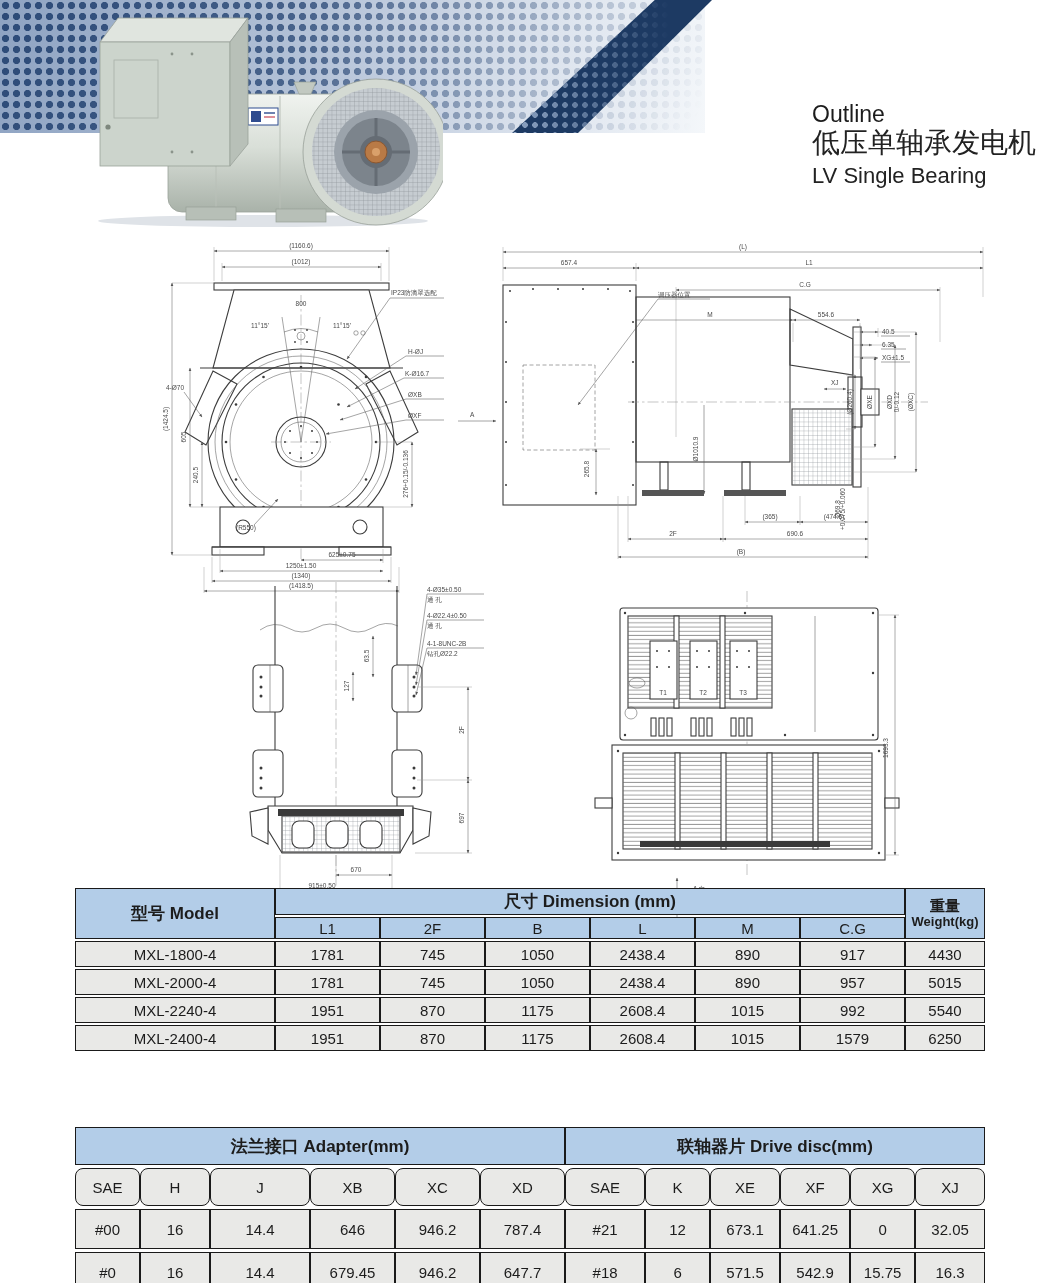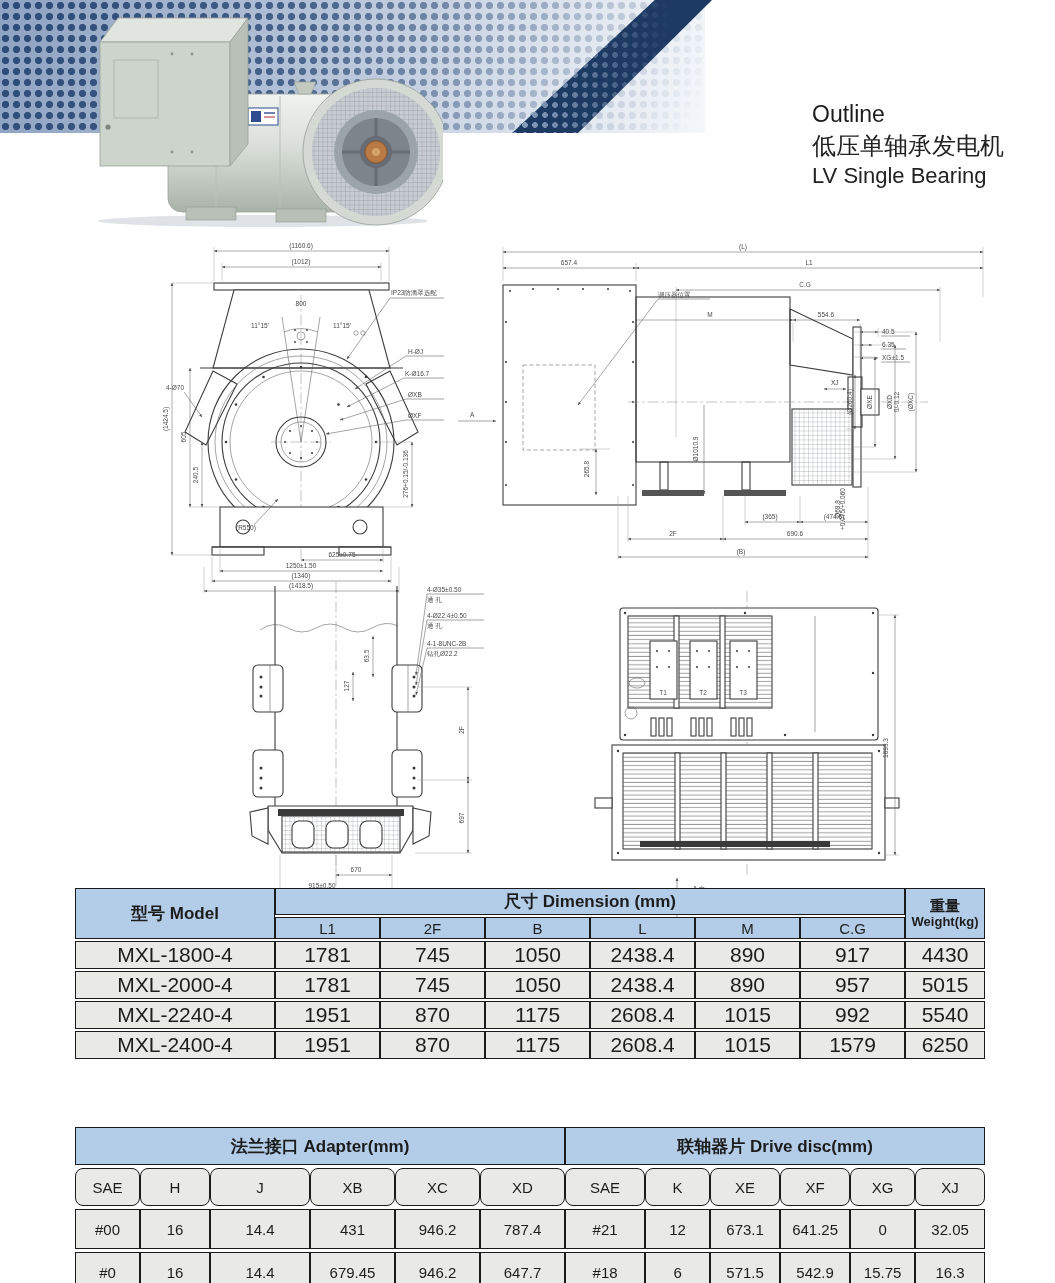--- a/index.html
+++ b/index.html
@@ -20,21 +20,21 @@
   .navy-band::after{content:"";position:absolute;inset:0;
     background-image:radial-gradient(circle,#8fa5c4 0 2.6px,rgba(143,165,196,0) 3.1px);
     background-size:10px 10px;
     -webkit-mask-image:linear-gradient(to right,#000 5%,rgba(0,0,0,.4) 55%,transparent 80%);
     mask-image:linear-gradient(to right,#000 5%,rgba(0,0,0,.4) 55%,transparent 80%);}
   .photo{position:absolute;left:48px;top:2px;width:395px;height:228px;}
   
   .titleblock{position:absolute;left:812px;top:100px;width:235px;line-height:1.15;}
   .tz1{font-size:27px;font-weight:bold;letter-spacing:1px;color:#1b1b1b;}
   .te1{font-size:23px;font-weight:normal;margin-top:1px;}
-  .tz2{font-size:24px;margin-top:5px;color:#222;}
+  .tz2{font-size:28px;color:#222;}
   .te2{font-size:22px;margin-top:3px;color:#222;}
   
   .dwg{position:absolute;}
   .out{fill:none;stroke:#3d3d3d;stroke-width:1.1;}
   .outw{fill:#fff;stroke:#3d3d3d;stroke-width:1.1;}
   .thin{fill:none;stroke:#5a5a5a;stroke-width:0.55;}
   .dim{stroke:#666;stroke-width:0.55;fill:none;marker-start:url(#ar);marker-end:url(#ar);}
   .lead{stroke:#5a5a5a;stroke-width:0.55;fill:none;marker-end:url(#ar);}
   .ext{stroke:#999;stroke-width:0.45;}
   .dsh{stroke-dasharray:4 2.5;}
@@ -44,21 +44,21 @@
   
   table{border-collapse:separate;table-layout:fixed;}
   .t1{position:absolute;left:75px;top:886px;width:910px;border-spacing:0 2px;}
   .t2{position:absolute;left:75px;top:1124px;width:910px;border-spacing:0 3px;}
   td,th{border:1px solid #1a1a1a;text-align:center;vertical-align:middle;overflow:hidden;
         font-family:"Liberation Sans",sans-serif;}
   .hb{background:#b3cde8;}
   .gb{background:#e9e9e7;}
   .t1 .h1{height:26px;font-size:17px;font-weight:bold;}
   .t1 .h2 th{height:18px;font-size:15px;font-weight:normal;}
-  .t1 td{height:22px;font-size:21px;}
+  .t1 td{height:22px;font-size:15px;}
   .wh{font-size:13px;line-height:1.1;}
   .wh b{font-size:15px;}
   .t2 .h1 th{height:34px;font-size:17px;font-weight:bold;}
   .t2 .h2 th{height:34px;font-size:15px;font-weight:normal;border-radius:8px;}
   .t2 td{height:36px;font-size:15px;}
 </style>
 </head>
 <body>
 
 <svg width="0" height="0" style="position:absolute">
@@ -604,21 +604,21 @@
     <th class="gb">K</th>
     <th class="gb">XE</th>
     <th class="gb">XF</th>
     <th class="gb">XG</th>
     <th class="gb">XJ</th>
   </tr>
   <tr>
     <td class="gb">#00</td>
     <td class="gb">16</td>
     <td class="gb">14.4</td>
-    <td class="gb">431</td>
+    <td class="gb">646</td>
     <td class="gb">946.2</td>
     <td class="gb">787.4</td>
     <td class="gb">#21</td>
     <td class="gb">12</td>
     <td class="gb">673.1</td>
     <td class="gb">641.25</td>
     <td class="gb">0</td>
     <td class="gb">32.05</td>
   </tr>
   <tr>

